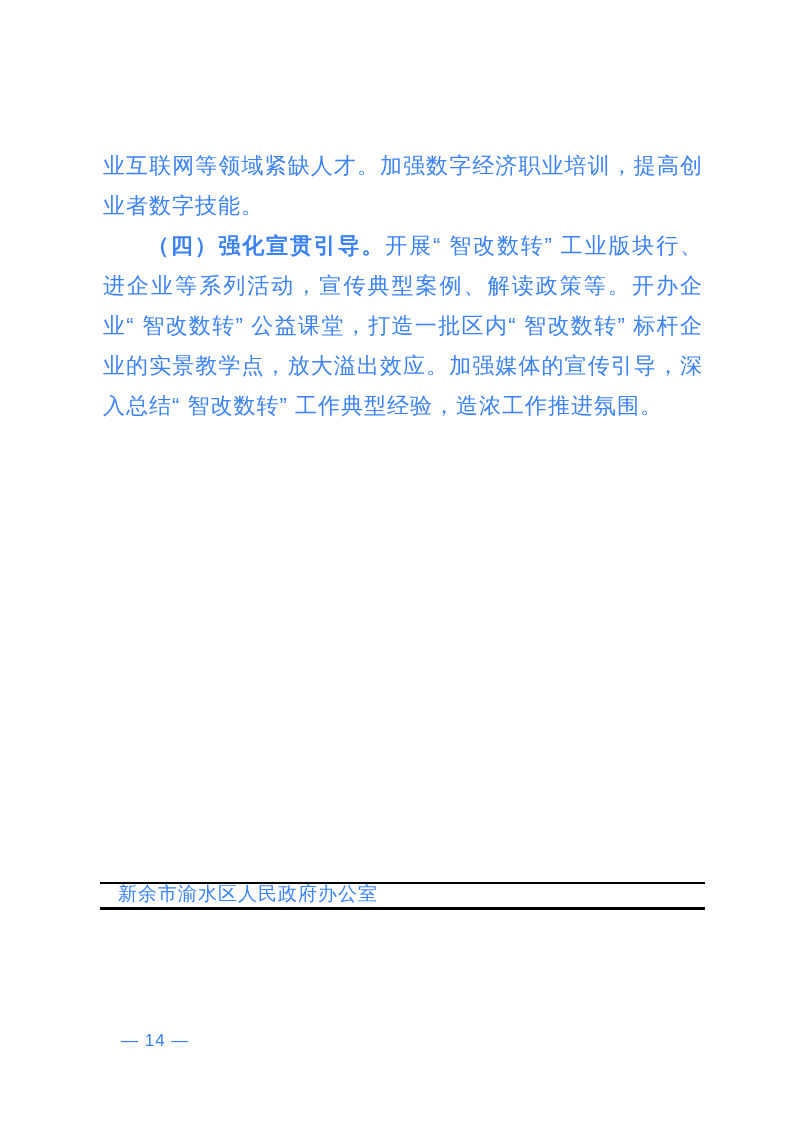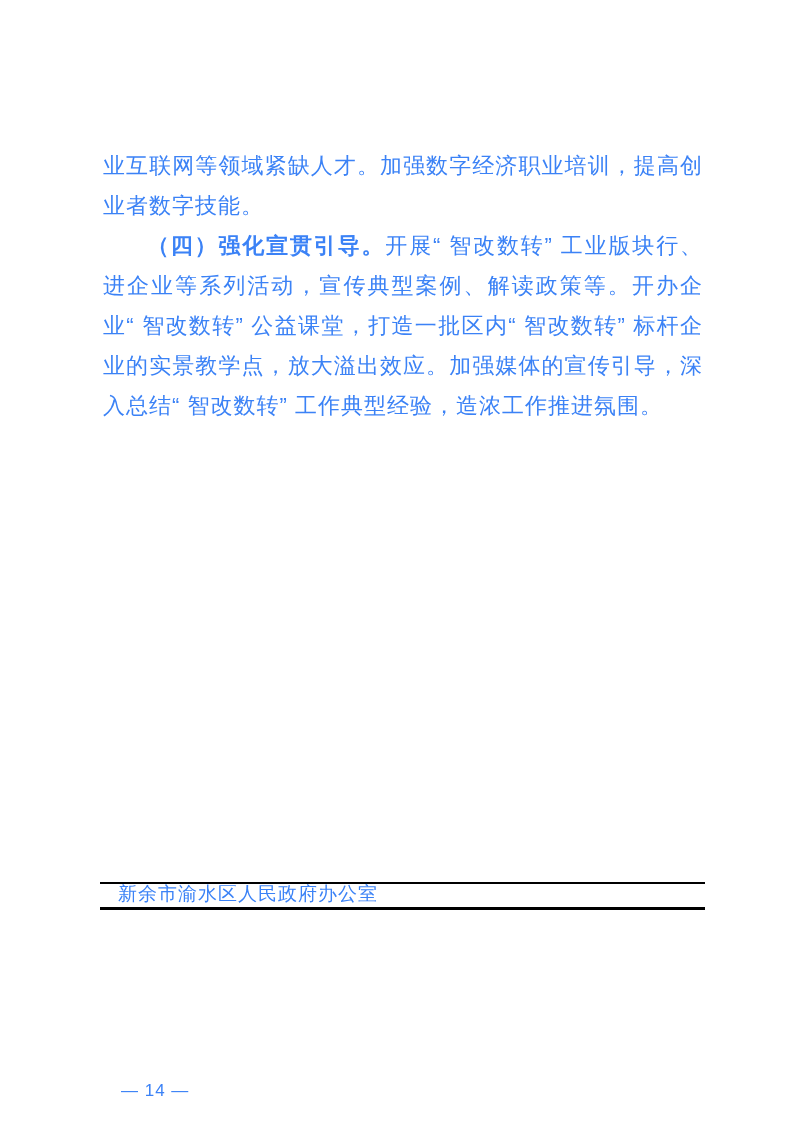--- a/index.html
+++ b/index.html
@@ -55,21 +55,21 @@
   }
   .footer .issuer {
     letter-spacing: 1px;
   }
   .footer .print-date {
     letter-spacing: 0.5px;
   }
   .page-number {
     position: absolute;
     left: 121px;
-    top: 1081px;
+    top: 1031px;
     font-size: 17px;
     letter-spacing: 1px;
   }
 </style>
 </head>
 <body>
 
 <div class="page">
 
   <main class="body-text">

